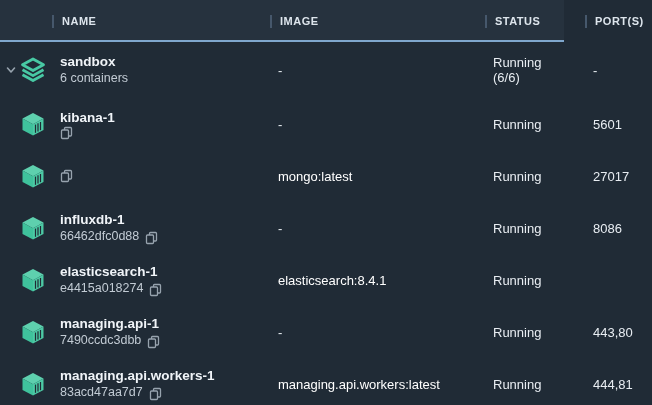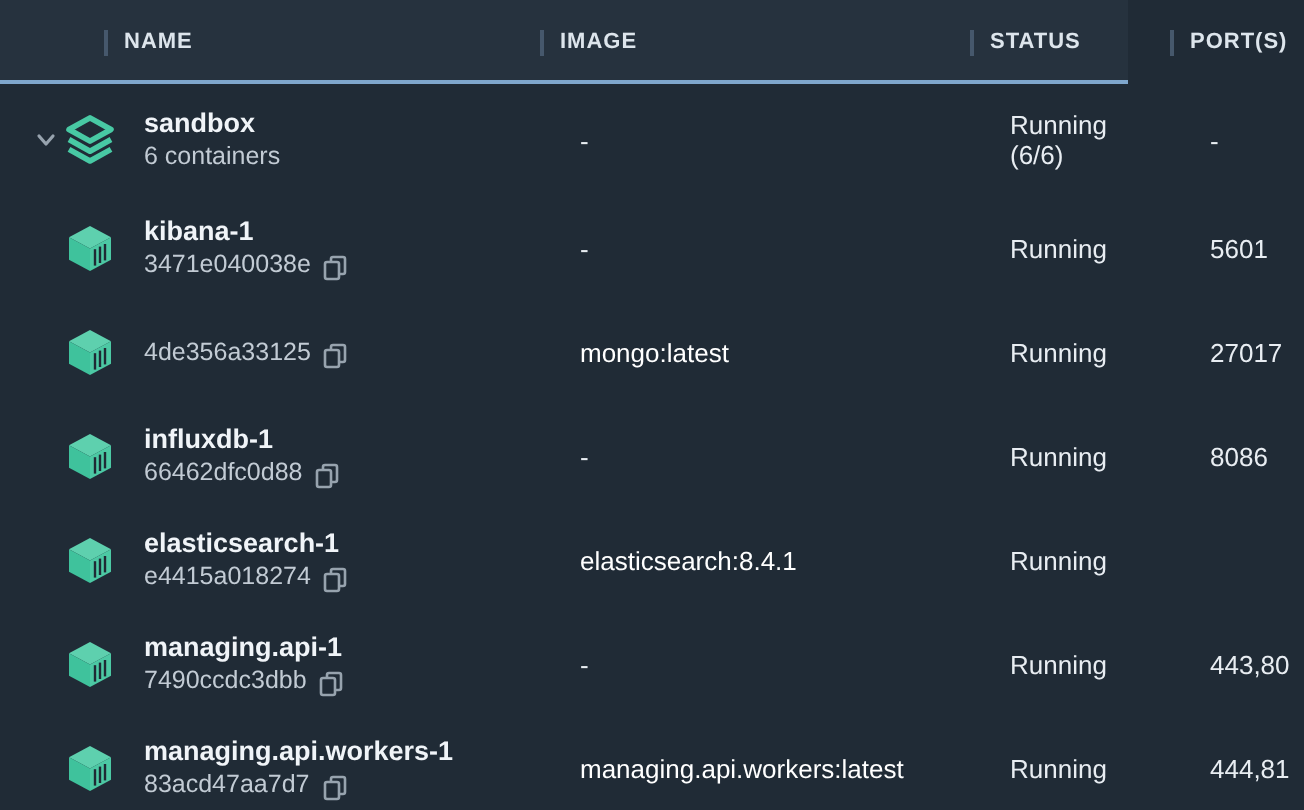--- a/index.html
+++ b/index.html
@@ -15,21 +15,21 @@
     position:relative; height:42px; background:#26323e;
     border-bottom:2px solid #7fa7cd;
   }
   .th {
     position:absolute; top:0; height:42px; display:flex; align-items:center;
     font-size:11px; font-weight:bold; letter-spacing:.5px; color:#dde5ec;
   }
   .th-bar { display:inline-block; width:2px; height:13px; background:#46586c; margin-right:8px; }
 
   
-  .row { position:relative; height:52px;margin-left:12px; }
+  .row { position:relative; height:52px; }
   .row.group { height:56px; }
 
   .chevron {
     position:absolute; left:4px; top:50%; transform:translateY(-50%);
     width:14px; height:14px; display:none; align-items:center; justify-content:center;
   }
   .row.group .chevron { display:flex; }
 
   .row-icon {
     position:absolute; left:19px; top:50%; transform:translateY(-50%);
@@ -115,21 +115,20 @@
         <polygon points="13,13.2 23.5,7.6 23.5,18.9 13,24.5" fill="#4cc9a4"></polygon>
         <line x1="15.5" y1="13.6" x2="15.5" y2="21.8" stroke="#1f2a35" stroke-width="1.2"></line>
         <line x1="18.0" y1="12.3" x2="18.0" y2="20.5" stroke="#1f2a35" stroke-width="1.2"></line>
         <line x1="20.5" y1="11.0" x2="20.5" y2="19.2" stroke="#1f2a35" stroke-width="1.2"></line>
       </svg>
 
     </span>
     <div class="name-cell">
       <div class="nm">kibana-1</div>
       <div class="sub">
-        <span class="sub-text">3471e040038e</span>
         <span class="copy">
           <svg width="13" height="14" viewBox="0 0 13 14">
             <rect x="4.5" y="1.5" width="7" height="8.5" rx="1" fill="none" stroke="#97a3ae" stroke-width="1.3"></rect>
             <rect x="1.5" y="4" width="7" height="8.5" rx="1" fill="#202b36" stroke="#97a3ae" stroke-width="1.3"></rect>
           </svg>
         </span>
       </div>
     </div>
     <div class="cell image">-</div>
     <div class="cell status">Running</div>
@@ -144,21 +143,20 @@
         <polygon points="2.5,7.6 13,13.2 13,24.5 2.5,18.9" fill="#3fc29c"></polygon>
         <polygon points="13,13.2 23.5,7.6 23.5,18.9 13,24.5" fill="#4cc9a4"></polygon>
         <line x1="15.5" y1="13.6" x2="15.5" y2="21.8" stroke="#1f2a35" stroke-width="1.2"></line>
         <line x1="18.0" y1="12.3" x2="18.0" y2="20.5" stroke="#1f2a35" stroke-width="1.2"></line>
         <line x1="20.5" y1="11.0" x2="20.5" y2="19.2" stroke="#1f2a35" stroke-width="1.2"></line>
       </svg>
 
     </span>
     <div class="name-cell">
       <div class="sub">
-        <span class="sub-text">4de356a33125</span>
         <span class="copy">
           <svg width="13" height="14" viewBox="0 0 13 14">
             <rect x="4.5" y="1.5" width="7" height="8.5" rx="1" fill="none" stroke="#97a3ae" stroke-width="1.3"></rect>
             <rect x="1.5" y="4" width="7" height="8.5" rx="1" fill="#202b36" stroke="#97a3ae" stroke-width="1.3"></rect>
           </svg>
         </span>
       </div>
     </div>
     <div class="cell image link">mongo:latest</div>
     <div class="cell status">Running</div>

